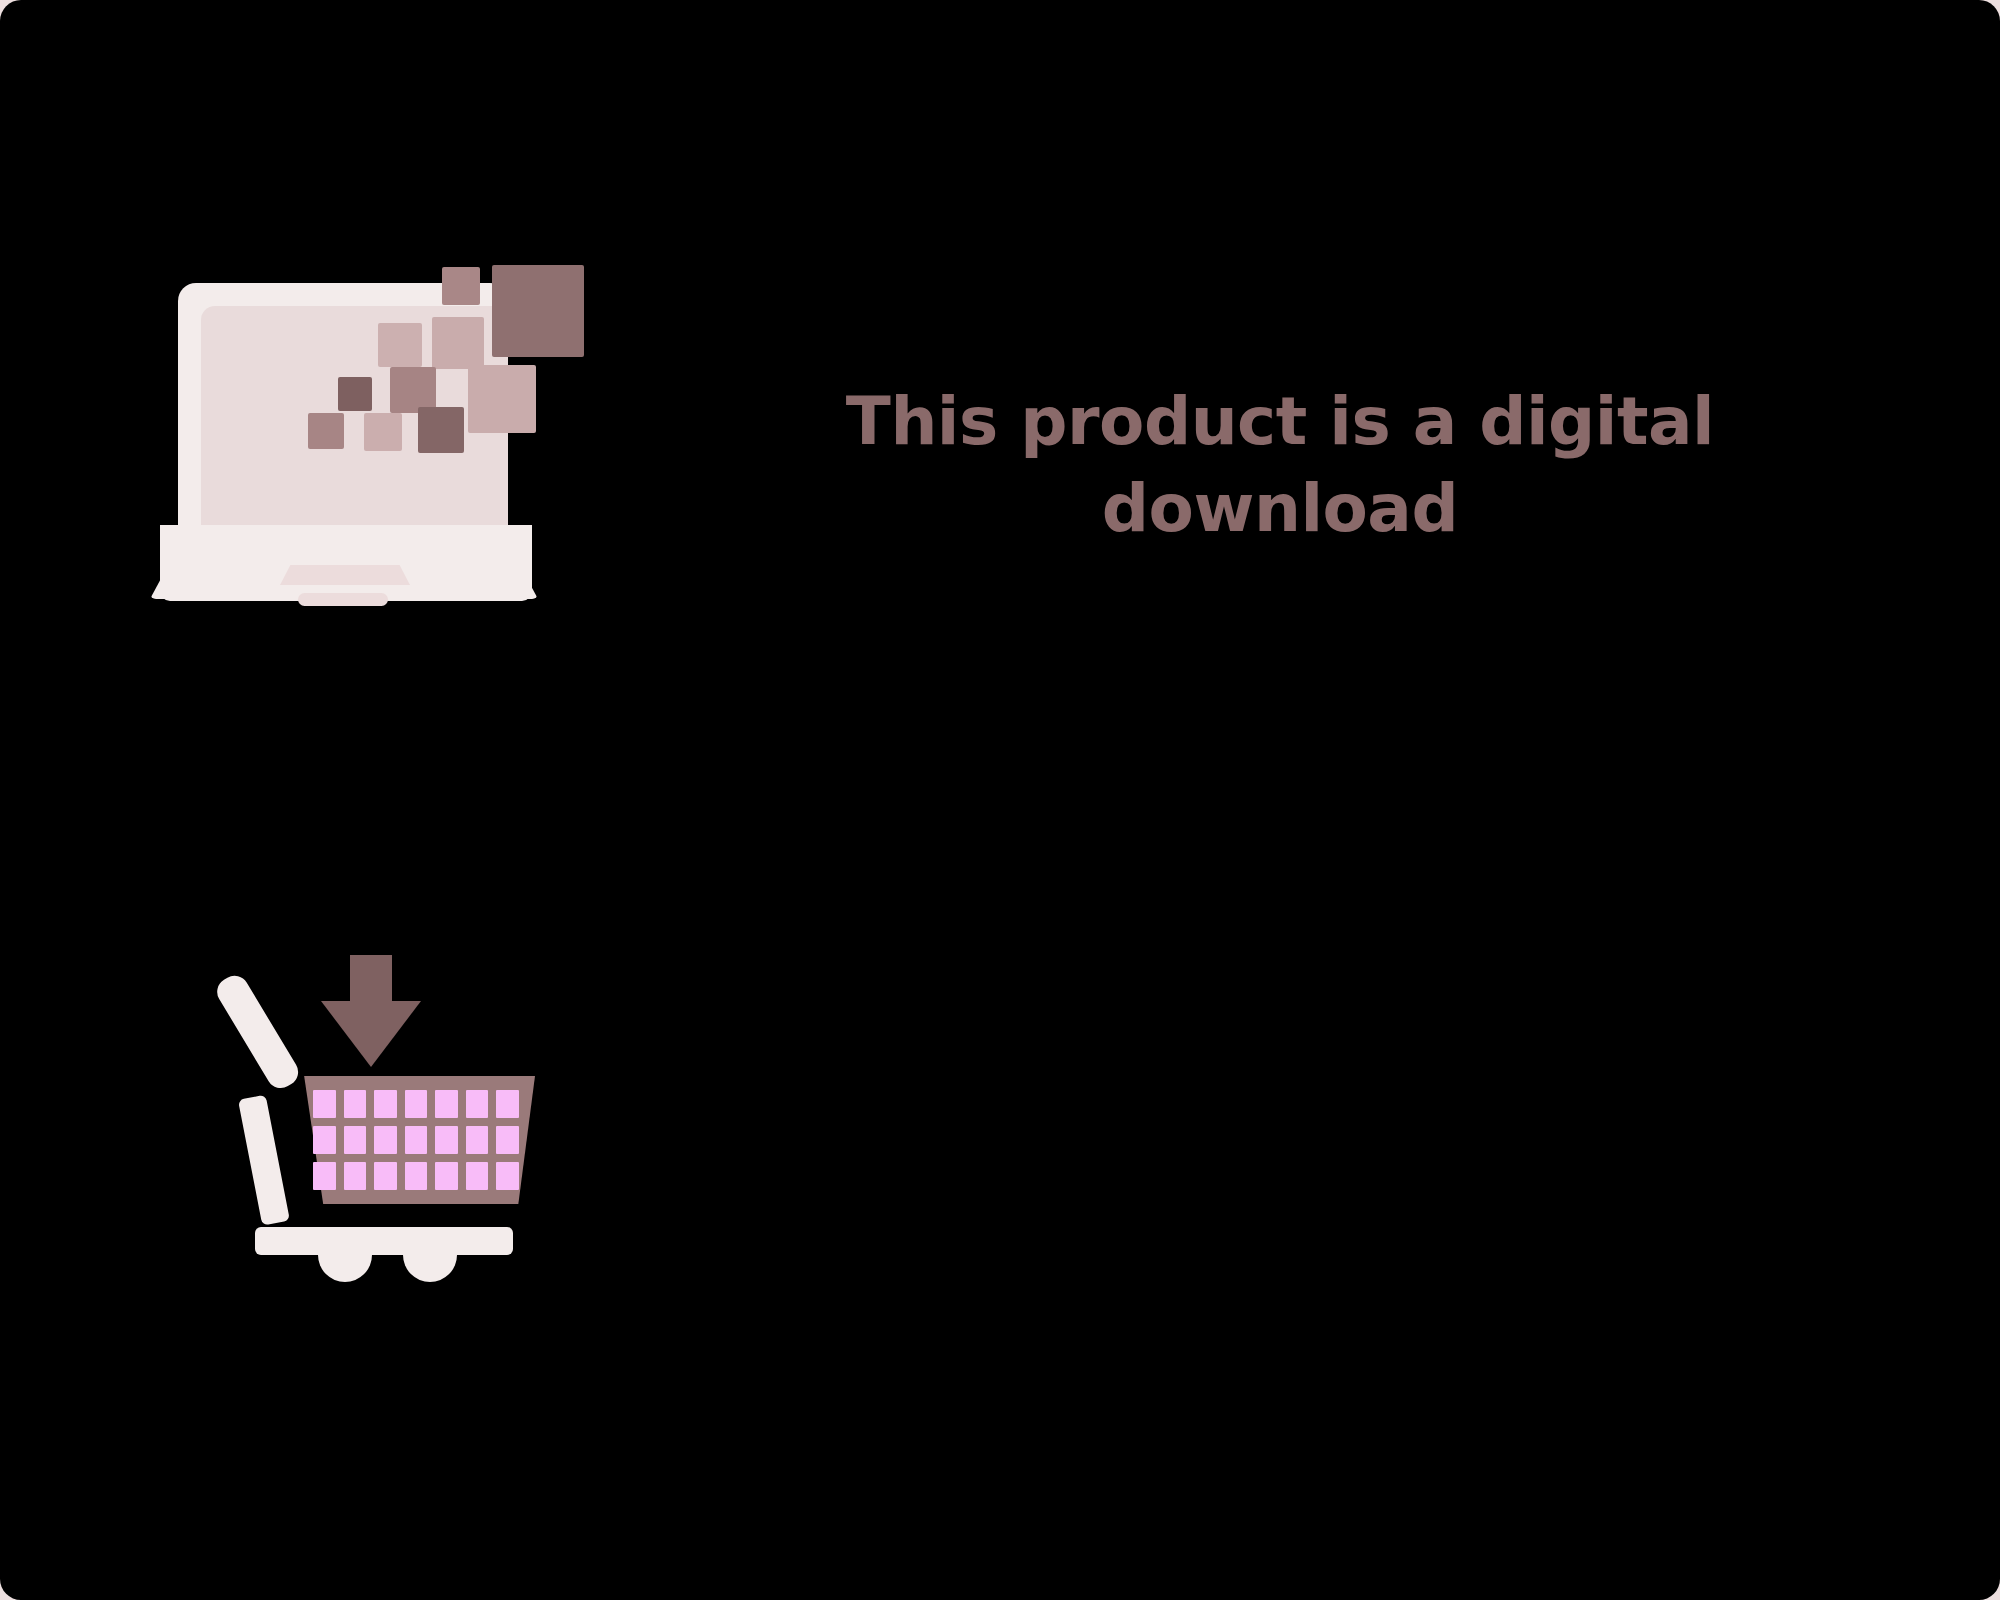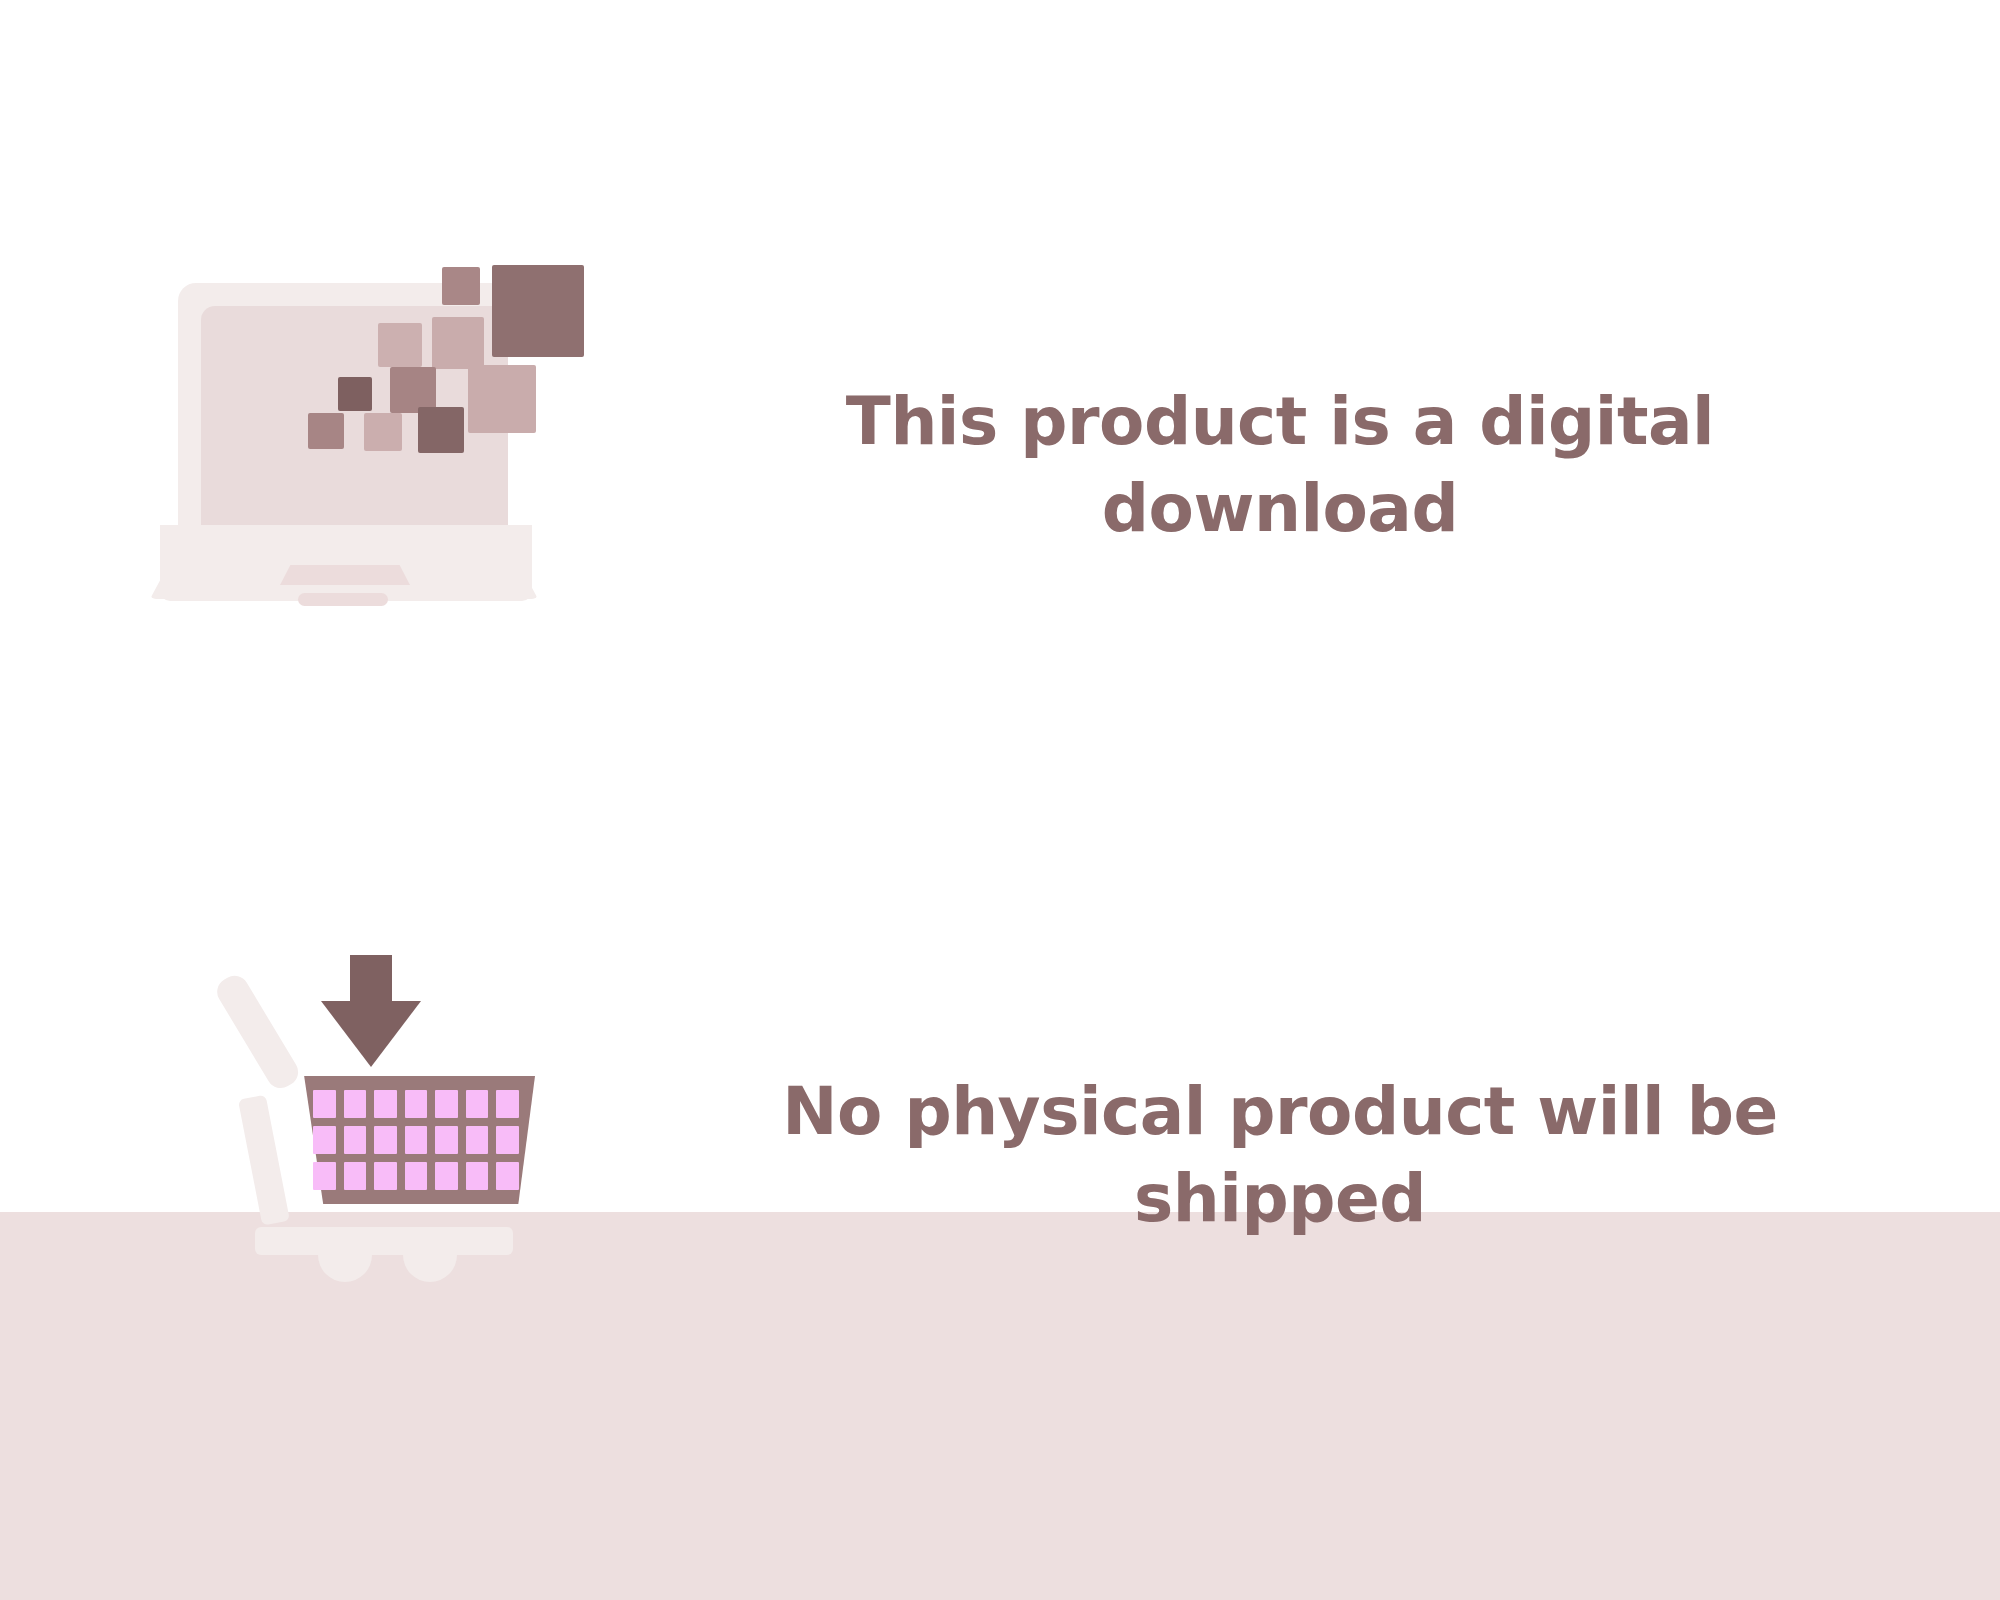--- a/index.html
+++ b/index.html
@@ -9,22 +9,23 @@
   body {
     width: 2000px;
     height: 1600px;
     background: #eddfdf;
     font-family: "DejaVu Sans", "Liberation Sans", sans-serif;
     overflow: hidden;
   }
   .canvas {
     position: relative;
     width: 2000px;
-    height: 1212px;
-    background: #ffffff;
+    height: 1600px;
+    background: #000000;
+    border-radius: 21px;
   }
 
   
   .feature-row {
     position: absolute;
     display: flex;
     align-items: center;
   }
   .icon-cell {
     position: relative;
@@ -272,16 +273,15 @@
             <div class="cart-cell" style="background: rgb(248, 188, 248);"></div>
             <div class="cart-cell" style="background: rgb(248, 188, 248);"></div>
           </div>
         <div class="cart-rail"></div>
         <div class="cart-bottom"></div>
         <div class="cart-wheel w1"></div>
         <div class="cart-wheel w2"></div>
       </div>
     </div>
 
-    <div class="text-cell">No physical product will be shipped</div>
   </div>
 
 </div>
 
 </body></html>

